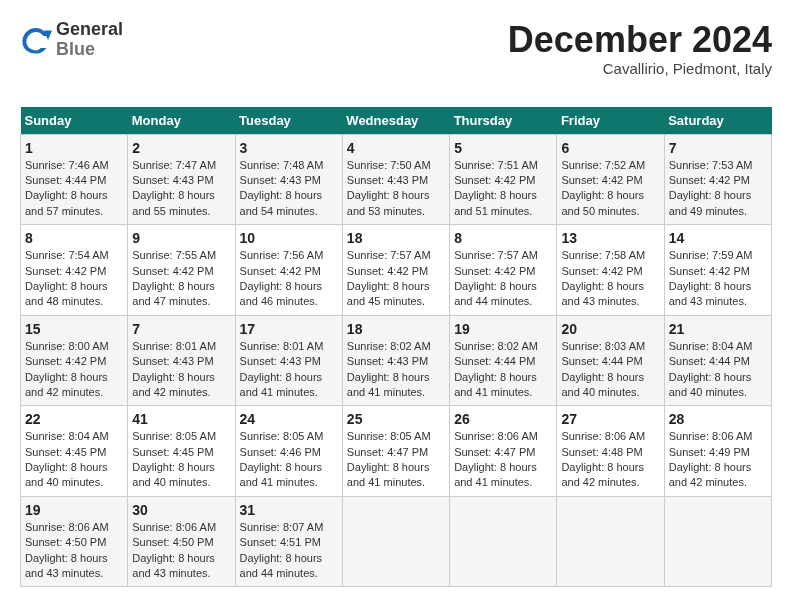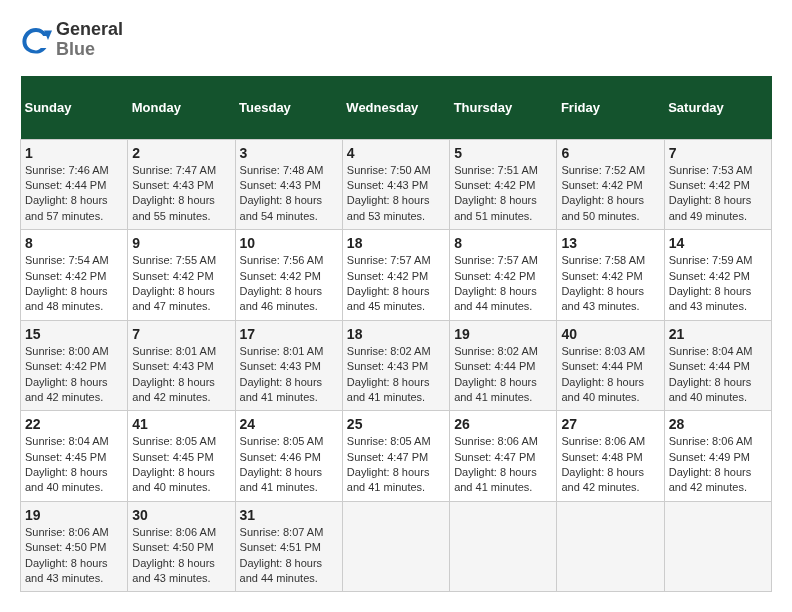--- a/index.html
+++ b/index.html
@@ -7,21 +7,21 @@
       font-family: Arial, sans-serif;
       background: #fff;
       width: 792px;
       min-height: 612px;
       padding: 20px;
     }
     .header {
       display: flex;
       justify-content: space-between;
       align-items: flex-start;
-      margin-bottom: 16px;
+      margin-bottom: 30px;
     }
     .logo {
       display: flex;
       align-items: center;
       gap: 4px;
     }
     .logo-text {
       font-size: 18px;
       font-weight: bold;
       line-height: 1.1;
@@ -44,23 +44,23 @@
     .location {
       font-size: 15px;
       color: #444;
     }
     table {
       width: 100%;
       border-collapse: collapse;
       font-size: 11px;
     }
     th {
-      background-color: #14532d;
+      background-color: #0f766e;
       color: #fff;
-      padding: 24px 4px;
+      padding: 6px 4px;
       text-align: left;
       font-size: 13px;
       font-weight: bold;
     }
     td {
       vertical-align: top;
       padding: 5px 4px;
       border: 1px solid #ccc;
       width: 14.28%;
       height: 80px;
@@ -94,20 +94,24 @@
 <div class="header">
   <div class="logo">
     <svg class="logo-icon" viewBox="0 0 40 40">
       <path d="M20 5 C10 5, 3 13, 3 22 C3 31, 10 37, 20 37 C26 37, 30 34, 33 30 L26 30 C24 32, 22 33, 20 33 C13 33, 8 28, 8 22 C8 16, 13 10, 20 10 C24 10, 27 12, 29 15 L34 15 C32 9, 26 5, 20 5 Z" fill="#1a6bbf"></path>
       <polygon points="30,8 40,8 35,20" fill="#1a6bbf"></polygon>
     </svg>
     <div class="logo-text">
       <span class="general">General</span>
       <span class="blue">Blue</span>
     </div>
+  </div>
+  <div class="title-block">
+    <div class="month-title">December 2024</div>
+    <div class="location">Cavallirio, Piedmont, Italy</div>
   </div>
 </div>
 
 <table>
   <thead>
     <tr>
       <th>Sunday</th>
       <th>Monday</th>
       <th>Tuesday</th>
       <th>Wednesday</th>
@@ -153,21 +157,21 @@
         <td><span class="day-num">15</span>
         <span class="day-info">Sunrise: 8:00 AM<br>Sunset: 4:42 PM<br>Daylight: 8 hours and 42 minutes.</span></td>
         <td><span class="day-num">7</span>
         <span class="day-info">Sunrise: 8:01 AM<br>Sunset: 4:43 PM<br>Daylight: 8 hours and 42 minutes.</span></td>
         <td><span class="day-num">17</span>
         <span class="day-info">Sunrise: 8:01 AM<br>Sunset: 4:43 PM<br>Daylight: 8 hours and 41 minutes.</span></td>
         <td><span class="day-num">18</span>
         <span class="day-info">Sunrise: 8:02 AM<br>Sunset: 4:43 PM<br>Daylight: 8 hours and 41 minutes.</span></td>
         <td><span class="day-num">19</span>
         <span class="day-info">Sunrise: 8:02 AM<br>Sunset: 4:44 PM<br>Daylight: 8 hours and 41 minutes.</span></td>
-        <td><span class="day-num">40</span>
+        <td><span class="day-num">20</span>
         <span class="day-info">Sunrise: 8:03 AM<br>Sunset: 4:44 PM<br>Daylight: 8 hours and 40 minutes.</span></td>
         <td><span class="day-num">21</span>
         <span class="day-info">Sunrise: 8:04 AM<br>Sunset: 4:44 PM<br>Daylight: 8 hours and 40 minutes.</span></td>
       </tr>
       <tr>
         <td><span class="day-num">22</span>
         <span class="day-info">Sunrise: 8:04 AM<br>Sunset: 4:45 PM<br>Daylight: 8 hours and 40 minutes.</span></td>
         <td><span class="day-num">41</span>
         <span class="day-info">Sunrise: 8:05 AM<br>Sunset: 4:45 PM<br>Daylight: 8 hours and 40 minutes.</span></td>
         <td><span class="day-num">24</span>

